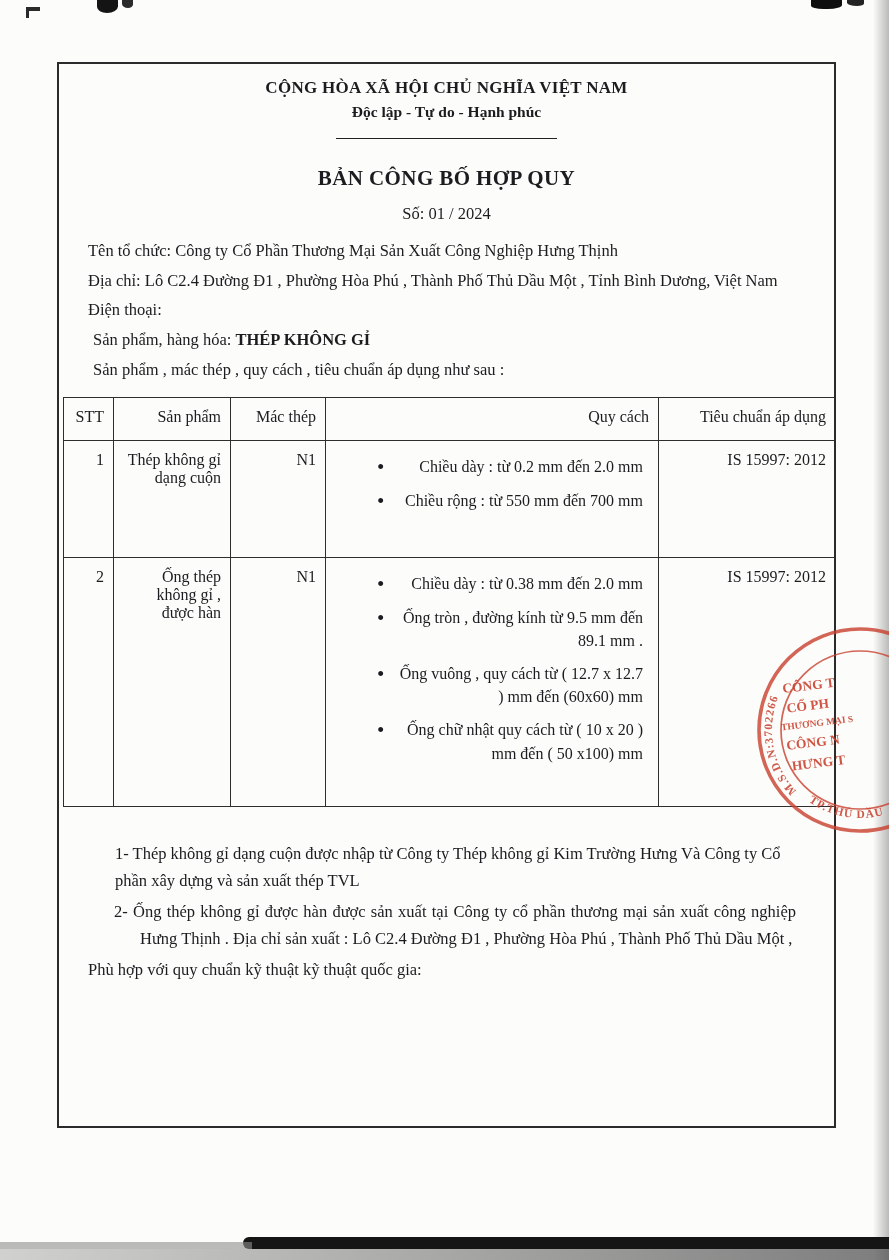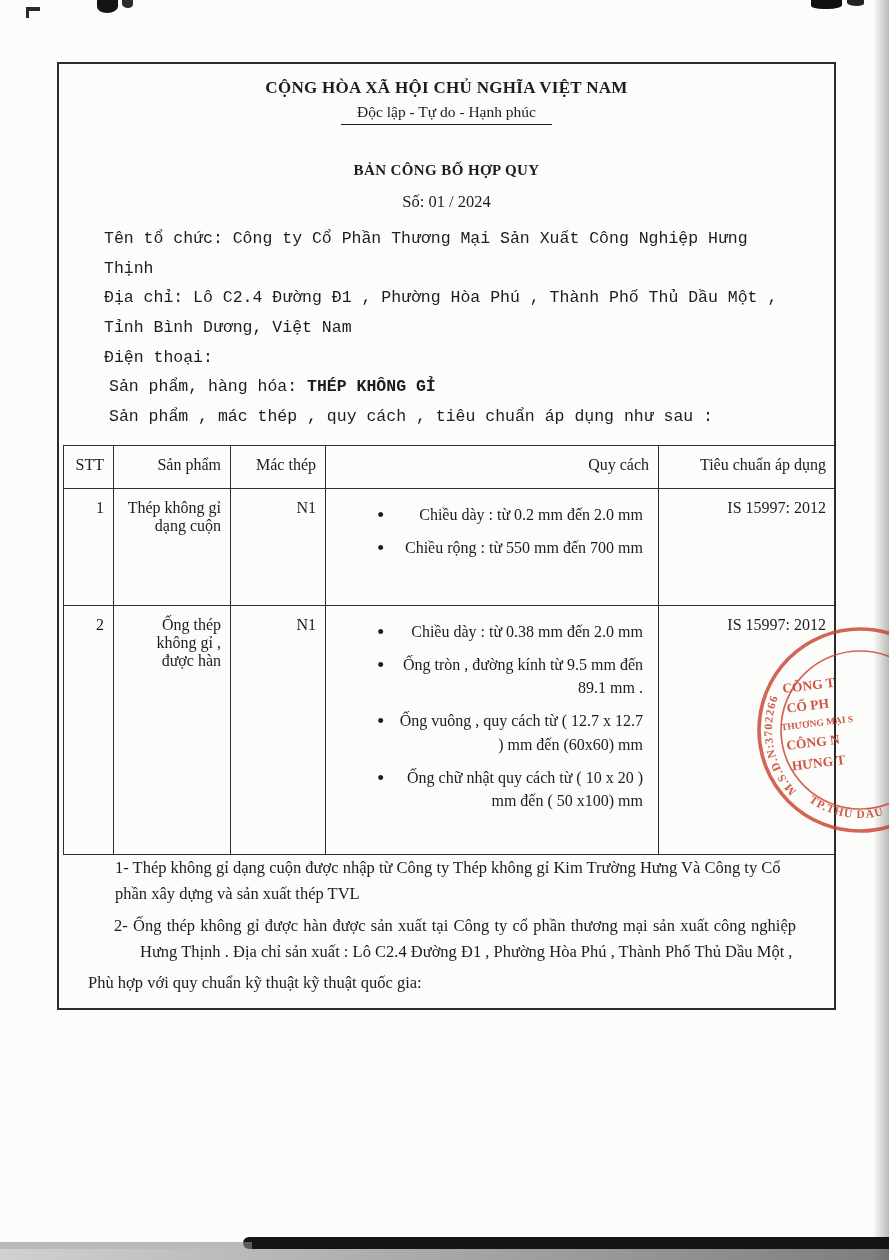--- a/index.html
+++ b/index.html
@@ -14,46 +14,46 @@
   .art-top-blob1{left:97px;top:0;width:21px;height:13px;background:#141414;border-radius:0 0 60% 55%;}
   .art-top-blob2{left:122px;top:0;width:11px;height:8px;background:#2b2b2b;border-radius:0 0 50% 60%;}
   .art-tr-blob1{left:811px;top:0;width:31px;height:9px;background:#0f0f0f;border-radius:0 0 45% 40%;}
   .art-tr-blob2{left:847px;top:0;width:17px;height:6px;background:#232323;border-radius:0 0 40% 60%;}
   .art-right-strip{right:0;top:0;width:16px;height:100%;background:linear-gradient(to right, rgba(120,120,120,0), rgba(105,105,105,.45));}
   .art-bottom-dark{left:243px;top:1237px;width:646px;height:12px;background:#151515;border-radius:6px 0 0 6px;}
   .art-bottom-gray{left:0;top:1242px;width:252px;height:7px;background:#8d8d8d;opacity:.6;}
   .art-bottom-edge{left:0;top:1249px;width:889px;height:11px;background:linear-gradient(to right,#c6c6c4,#5e5e5e);opacity:.8;}
 
   
-  .border-box{position:absolute;left:57px;top:62px;width:779px;height:948px;border:2px solid #2b2b2b;box-sizing:border-box;padding-top:14px;overflow:hidden;}
+  .border-box{position:absolute;left:57px;top:62px;width:779px;height:1066px;border:2px solid #2b2b2b;box-sizing:border-box;padding-top:14px;overflow:hidden;}
   .center{text-align:center;}
   .national{font-weight:bold;font-size:17px;letter-spacing:.3px;}
   .motto-wrap{margin-top:5px;}
-  .motto{display:inline-block;font-weight:normal;font-size:15.5px;border-bottom:1.6px solid #222;padding:0 16px 3px 16px;}
-  .doc-title{margin-top:37px;font-weight:bold;font-size:15px;letter-spacing:.4px;}
+  .motto{display:inline-block;font-weight:bold;font-size:15.5px;border-bottom:1.6px solid #222;padding:0 16px 17px 16px;}
+  .doc-title{margin-top:27px;font-weight:bold;font-size:21px;letter-spacing:.4px;}
   .doc-number{margin-top:13px;font-size:16.5px;}
 
-  .info{margin-top:12px;padding:0 38px 0 45px;font-size:16.5px;line-height:1.8;font-family:Liberation Mono, monospace;}
+  .info{margin-top:12px;padding:0 38px 0 29px;font-size:16.5px;line-height:1.8;}
   .info p{margin:0;}
   .indent{padding-left:5px;}
   .bold{font-weight:bold;}
 
   table.products{border-collapse:collapse;table-layout:fixed;margin:13px 0 0 4px;width:772px;font-size:16px;}
   table.products th,table.products td{border:1.4px solid #2e2e2e;vertical-align:top;padding:10px 9px;text-align:right;font-weight:normal;}
   table.products th{height:22px;}
   td.c-stt,th.c-stt{text-align:center;}
   td.c-mac{text-align:center;}
   td.c-qc{padding-bottom:16px;}
   ul.specs{margin:4px;padding:0 2px 0 36px;list-style:none;}
   ul.specs li{position:relative;padding-left:24px;margin:0 0 10px 0;line-height:1.45;}
   ul.specs li::before{content:"\2022";position:absolute;left:2px;top:-3px;font-size:21px;color:#1c1c20;}
   .row1 td{height:96px;}
   .row2 td{height:228px;}
 
-  .notes{padding:0 26px 0 29px;font-size:16.5px;line-height:1.6;}
+  .notes{margin-top:34px;padding:0 26px 0 29px;font-size:16.5px;line-height:1.6;}
   .notes p{margin:0 0 5px 0;}
   .note-1{margin-left:27px !important;}
   .note-2{padding-left:52px;text-indent:-26px;text-align:justify;padding-right:12px;}
   .note-final{margin-left:-25px !important;text-indent:52px;text-align:justify;padding-right:2px;}
 
   
   .stamp-svg{position:absolute;left:740px;top:600px;}
 </style>
 </head>
 <body>

